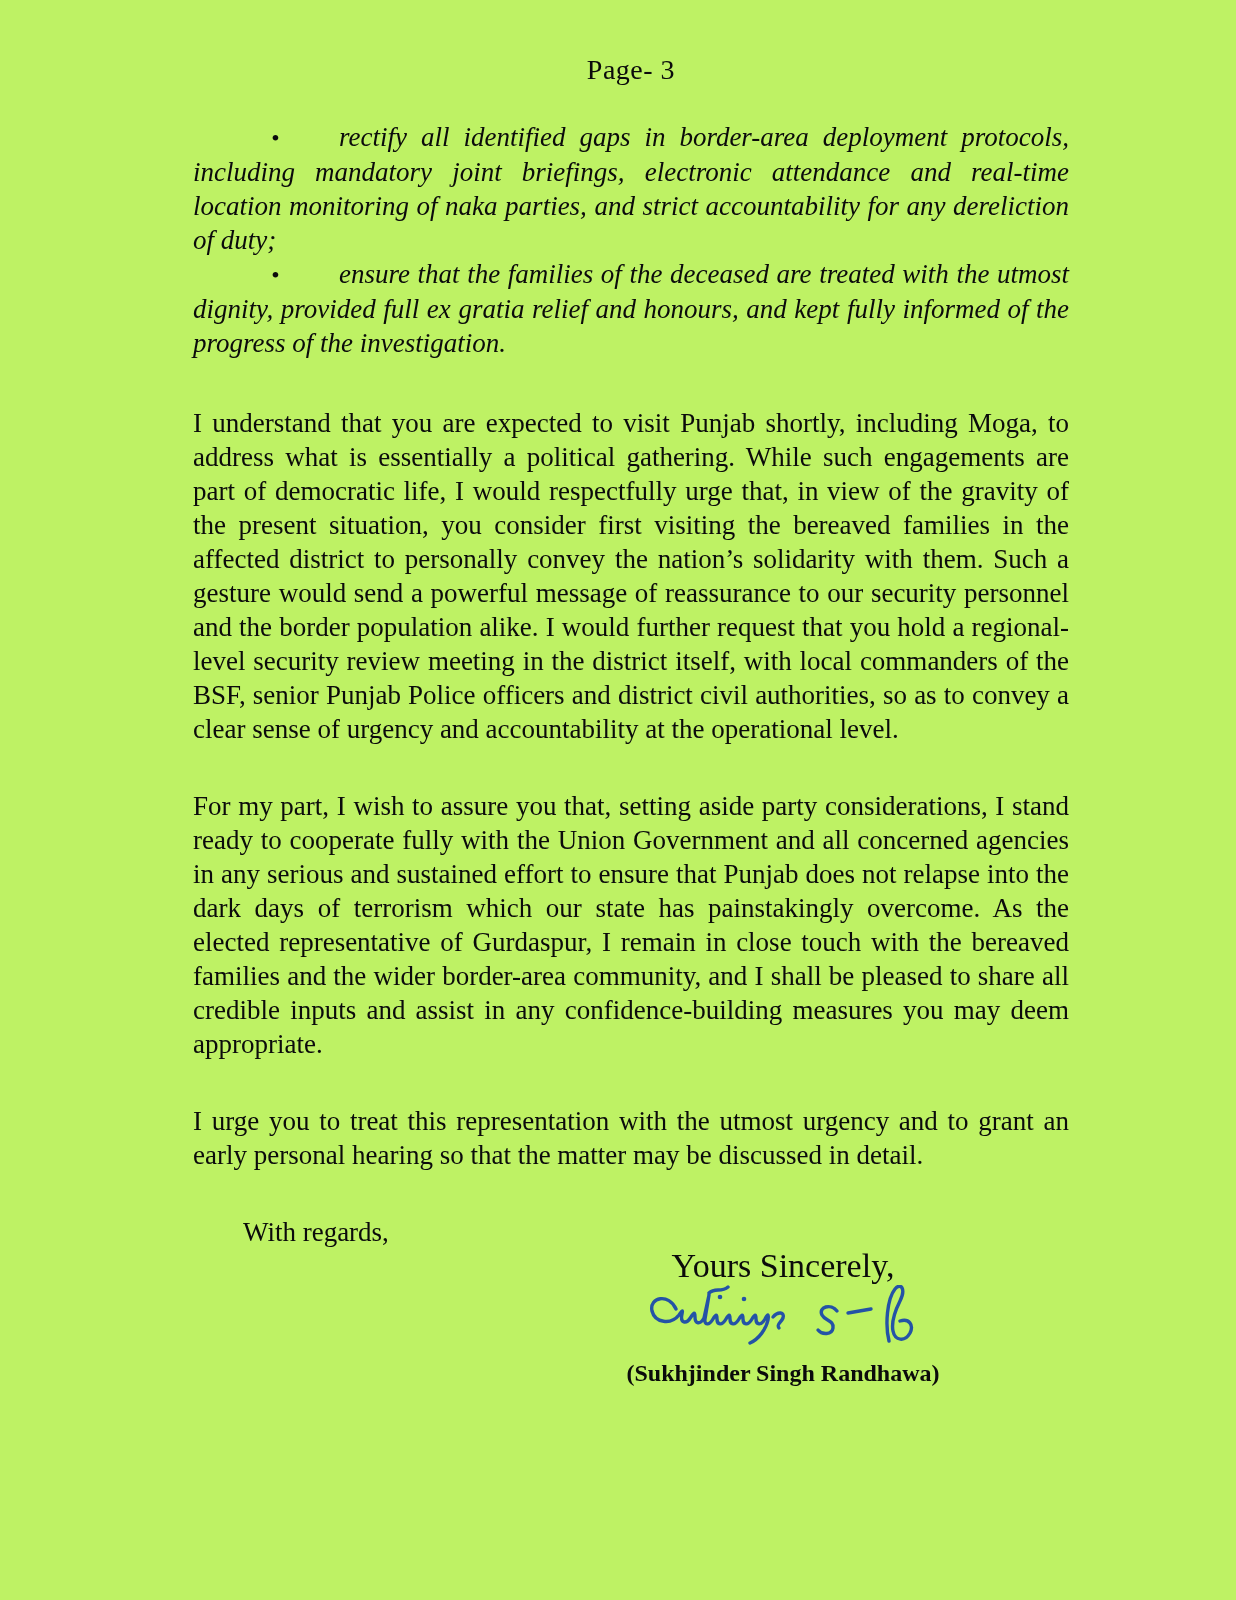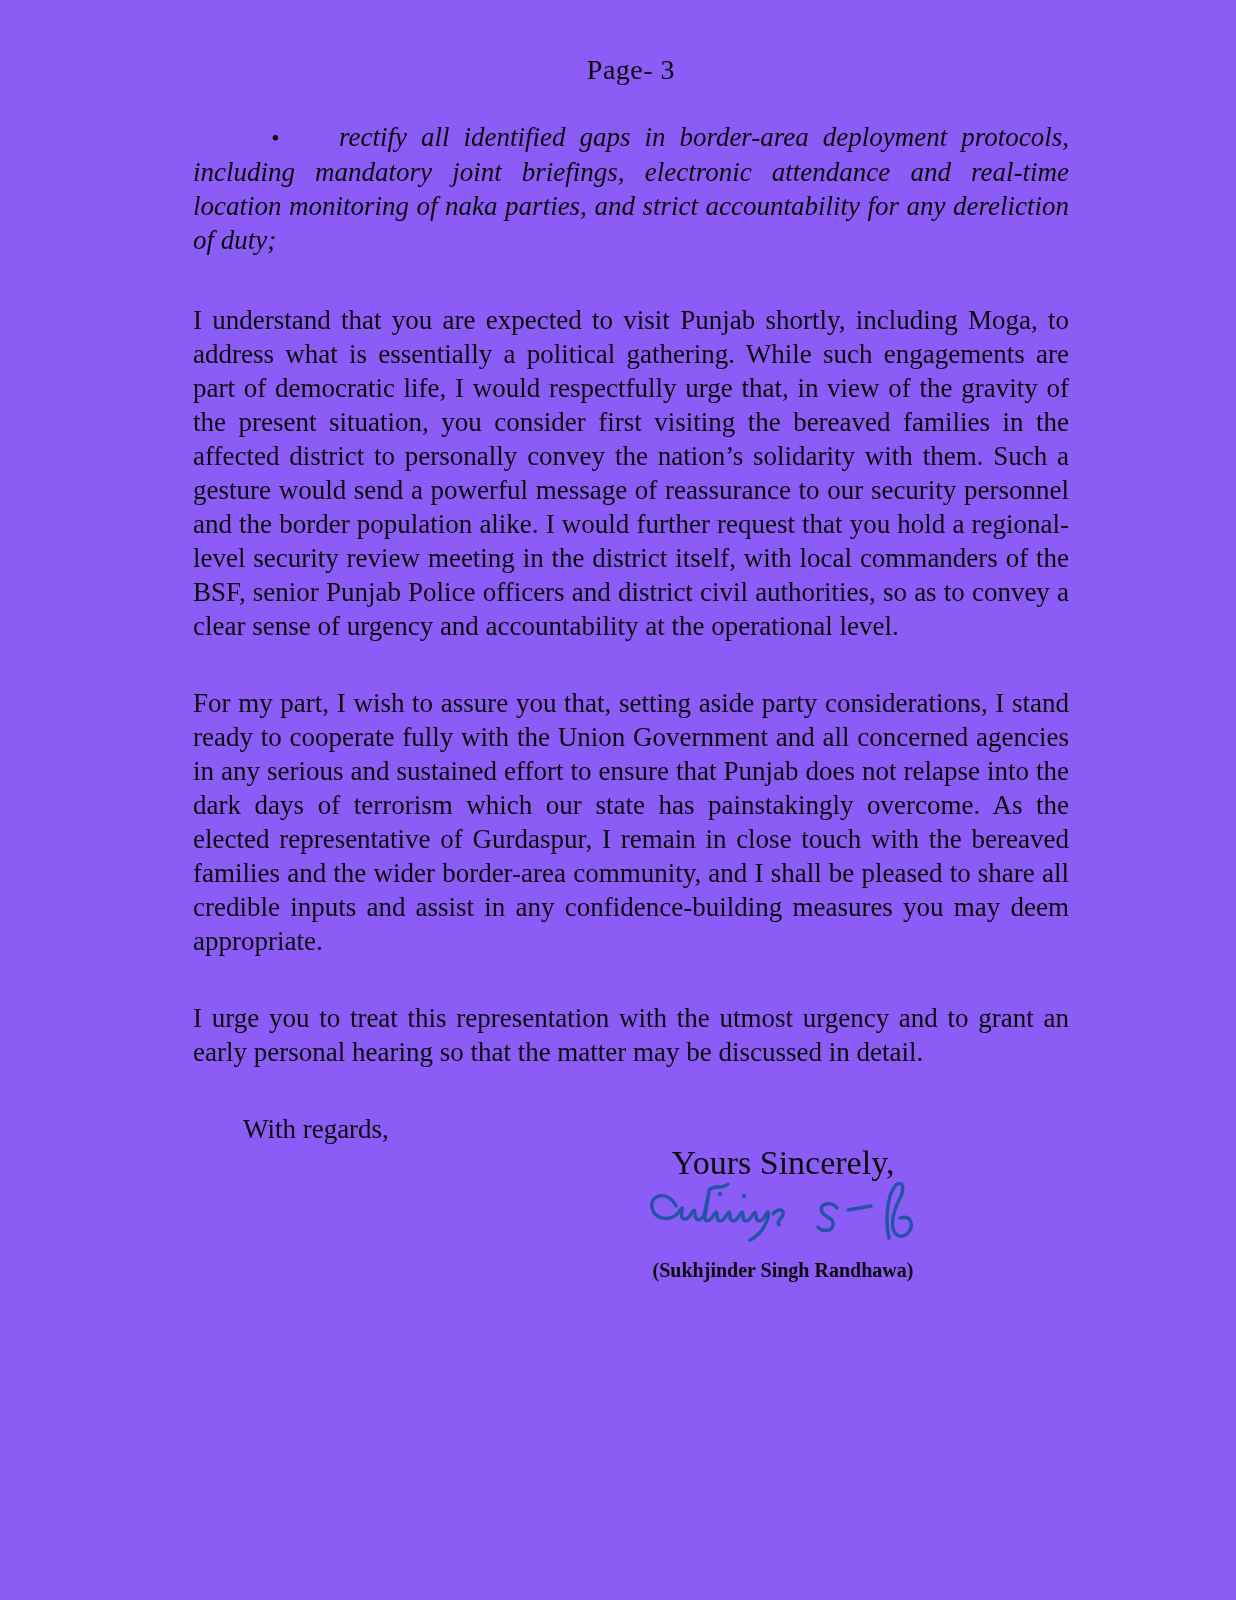--- a/index.html
+++ b/index.html
@@ -8,21 +8,21 @@
     height: 1600px;
     background: #ffffff;
     overflow: hidden;
     font-family: "Liberation Serif", "DejaVu Serif", serif;
     color: #0b0b0b;
   }
   .page {
     width: 1236px;
     height: 1600px;
     padding: 52px 167px 0 193px;
-    background: #8b5cf6;
+    background: #bef264;
   }
   .page-title {
     text-align: center;
     font-size: 28px;
     line-height: 36px;
     margin-bottom: 32px;
     letter-spacing: 0.5px;
   }
   .body-text {
     font-size: 27px;
@@ -53,35 +53,36 @@
   }
   .sincerely {
     font-size: 34px;
     line-height: 34px;
   }
   .signature-svg {
     display: block;
     margin: 2px auto 0 auto;
   }
   .signatory-name {
-    font-size: 20px;
+    font-size: 24px;
     line-height: 36px;
     font-weight: bold;
     white-space: nowrap;
   }
 </style>
 </head>
 <body>
 
 <div class="page">
 
   <div class="page-title">Page- 3</div>
 
   <div class="bullet-list body-text">
     <p class="bullet-para"><span class="bullet-dot">•</span><span>rectify all identified gaps in border-area deployment protocols, including mandatory joint briefings, electronic attendance and real-time location monitoring of naka parties, and strict accountability for any dereliction of duty;</span></p>
+    <p class="bullet-para"><span class="bullet-dot">•</span><span>ensure that the families of the deceased are treated with the utmost dignity, provided full ex gratia relief and honours, and kept fully informed of the progress of the investigation.</span></p>
   </div>
 
   <p class="para body-text">I understand that you are expected to visit Punjab shortly, including Moga, to address what is essentially a political gathering. While such engagements are part of democratic life, I would respectfully urge that, in view of the gravity of the present situation, you consider first visiting the bereaved families in the affected district to personally convey the nation’s solidarity with them. Such a gesture would send a powerful message of reassurance to our security personnel and the border population alike. I would further request that you hold a regional-level security review meeting in the district itself, with local commanders of the BSF, senior Punjab Police officers and district civil authorities, so as to convey a clear sense of urgency and accountability at the operational level.</p>
 
   <p class="para body-text">For my part, I wish to assure you that, setting aside party considerations, I stand ready to cooperate fully with the Union Government and all concerned agencies in any serious and sustained effort to ensure that Punjab does not relapse into the dark days of terrorism which our state has painstakingly overcome. As the elected representative of Gurdaspur, I remain in close touch with the bereaved families and the wider border-area community, and I shall be pleased to share all credible inputs and assist in any confidence-building measures you may deem appropriate.</p>
 
   <p class="para body-text">I urge you to treat this representation with the utmost urgency and to grant an early personal hearing so that the matter may be discussed in detail.</p>
 
   <p class="regards body-text">With regards,</p>
 

